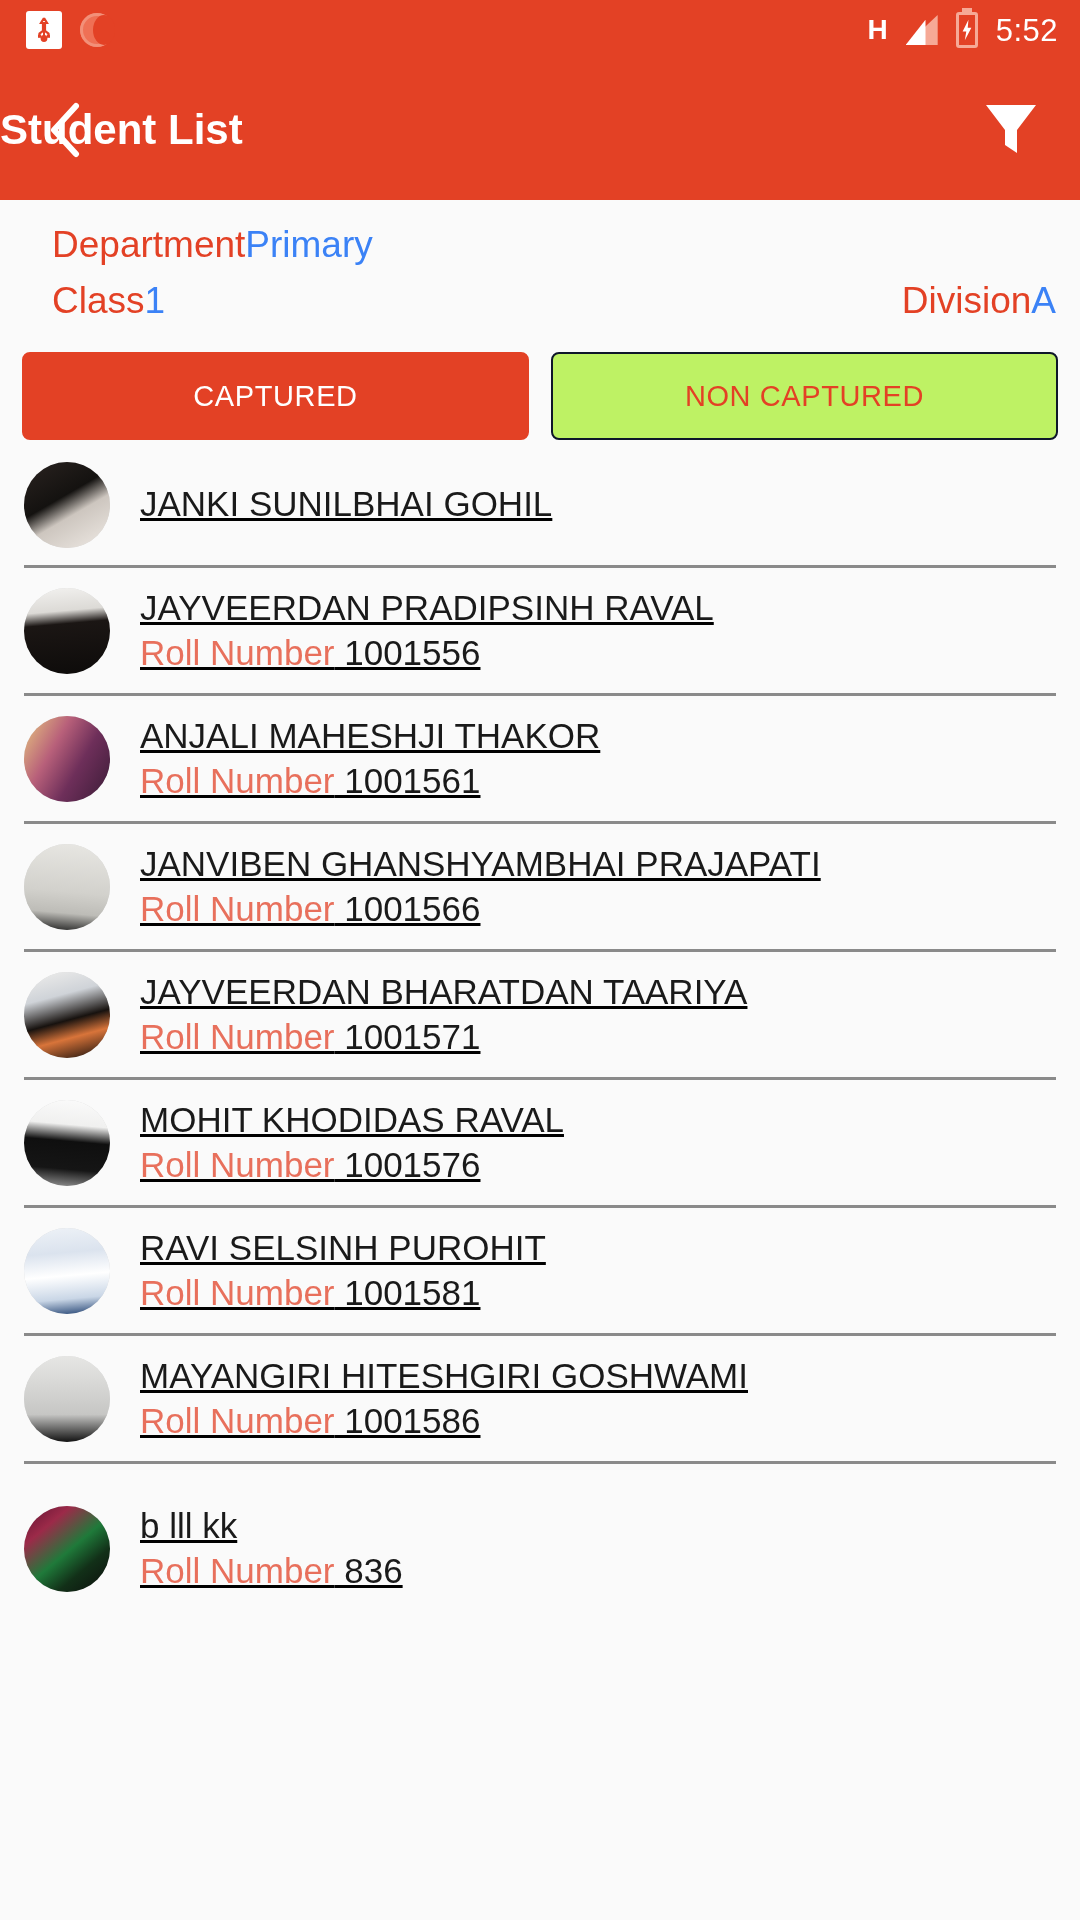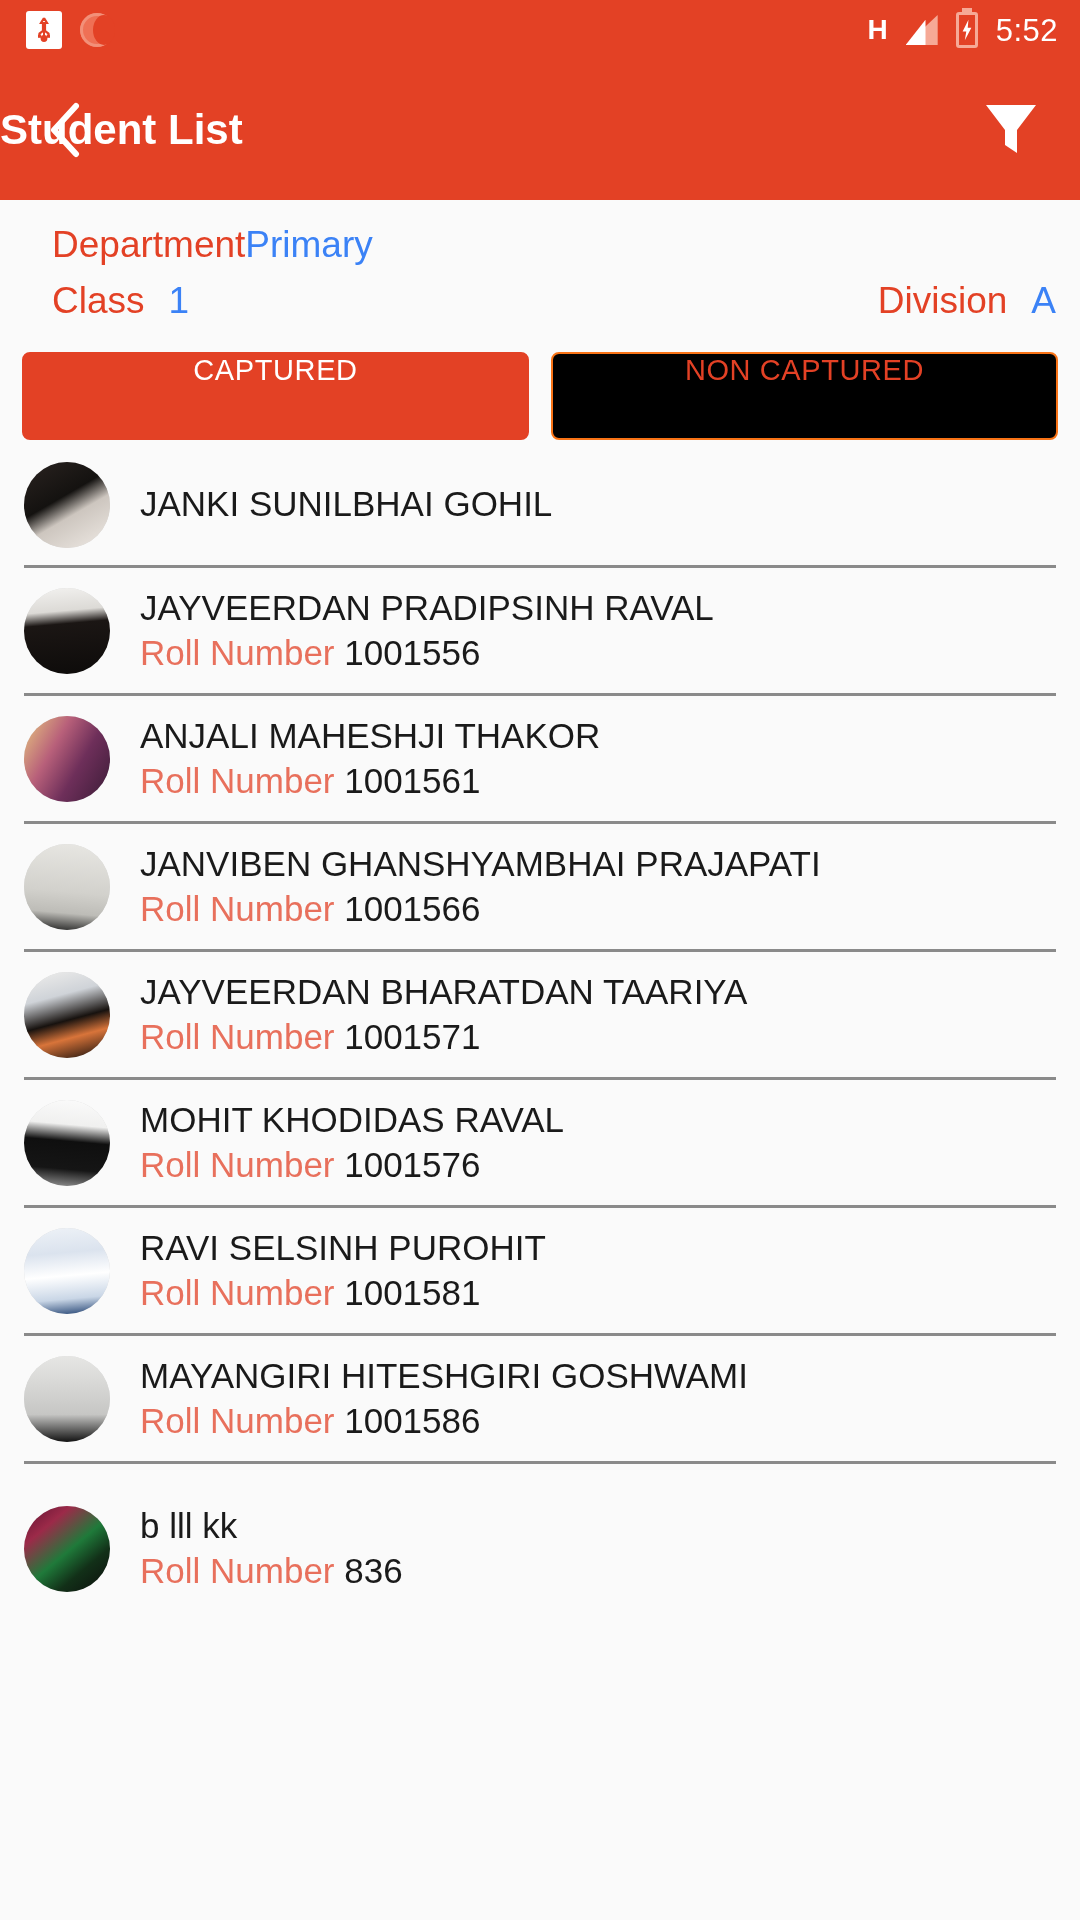--- a/index.html
+++ b/index.html
@@ -161,66 +161,67 @@
     background: #fafafa;
   }
   .filter-row {
     display: flex;
     align-items: baseline;
     font-size: 37px;
     margin-bottom: 14px;
     margin-left: 28px;
   }
   .filter-row.split { justify-content: space-between; }
-  .f-group { display: flex; align-items: baseline; gap: 24px; }
+  .f-group { display: flex; align-items: baseline; gap: 0; }
   .f-label { color: #E34125; }
   .f-value { color: #3b82f6; }
 
   
   .tabs {
     display: flex;
     gap: 22px;
     padding: 16px 22px 0 22px;
     background: #fafafa;
   }
   .tab {
     flex: 1;
     height: 88px;
     border-radius: 8px;
     display: flex;
-    align-items: flex-start;
+    align-items: center;
     justify-content: center;
     font-size: 29px;
     letter-spacing: 0.6px;
     cursor: pointer;
     user-select: none;
   }
   .tab.active {
     background: #E34125;
     color: #ffffff;
     border: 2px solid #E34125;
   }
   .tab.inactive {
-    background: #000000;
+    background: #bef264;
     color: #E34125;
-    border: 2px solid #f97316;
+    border: 2px solid #0f172a;
   }
 
   
   .student-list {
     padding: 0 24px;
     background: #fafafa;
   }
   .student-row {
     display: flex;
     align-items: center;
     gap: 30px;
     height: 128px;
     border-bottom: 3px solid #8a8a8a;
     cursor: pointer;
+    text-decoration: underline;
   }
   .student-row:first-child { padding-top: 4px; }
   .student-row:last-child { border-bottom: none; margin-top: 21px; }
 
   .avatar {
     width: 86px;
     height: 86px;
     min-width: 86px;
     border-radius: 50%;
     overflow: hidden;

